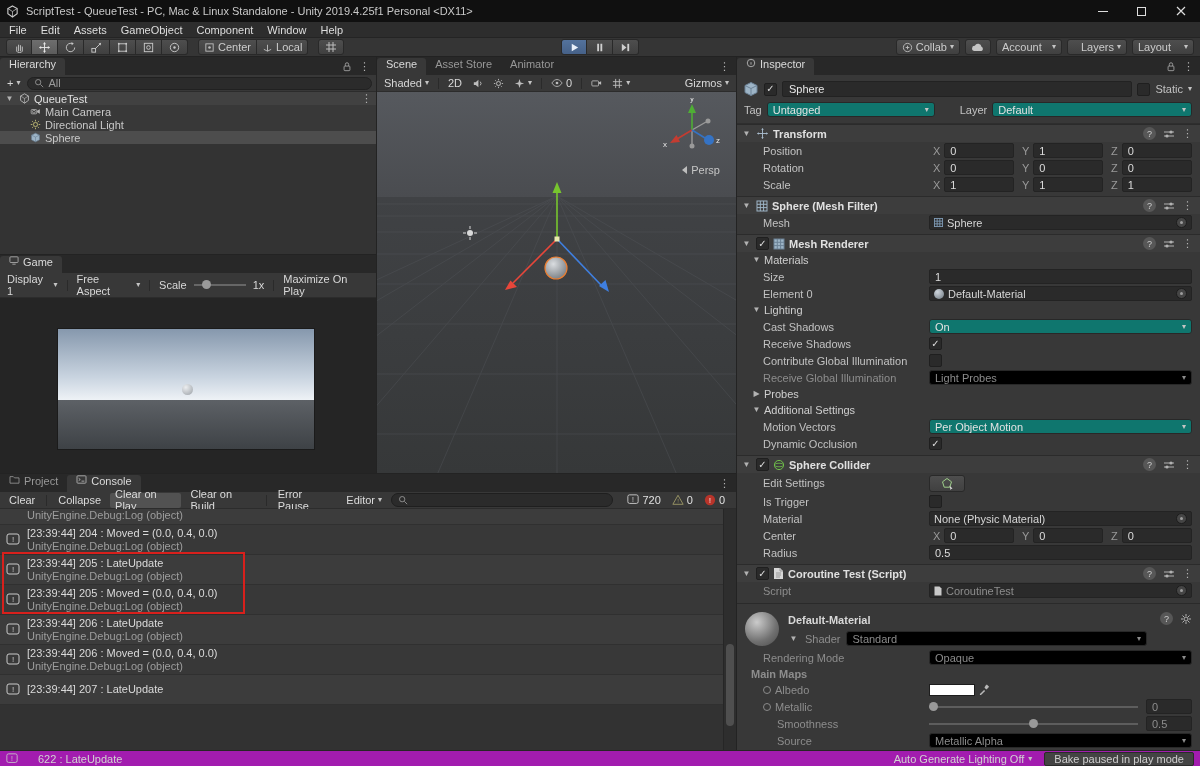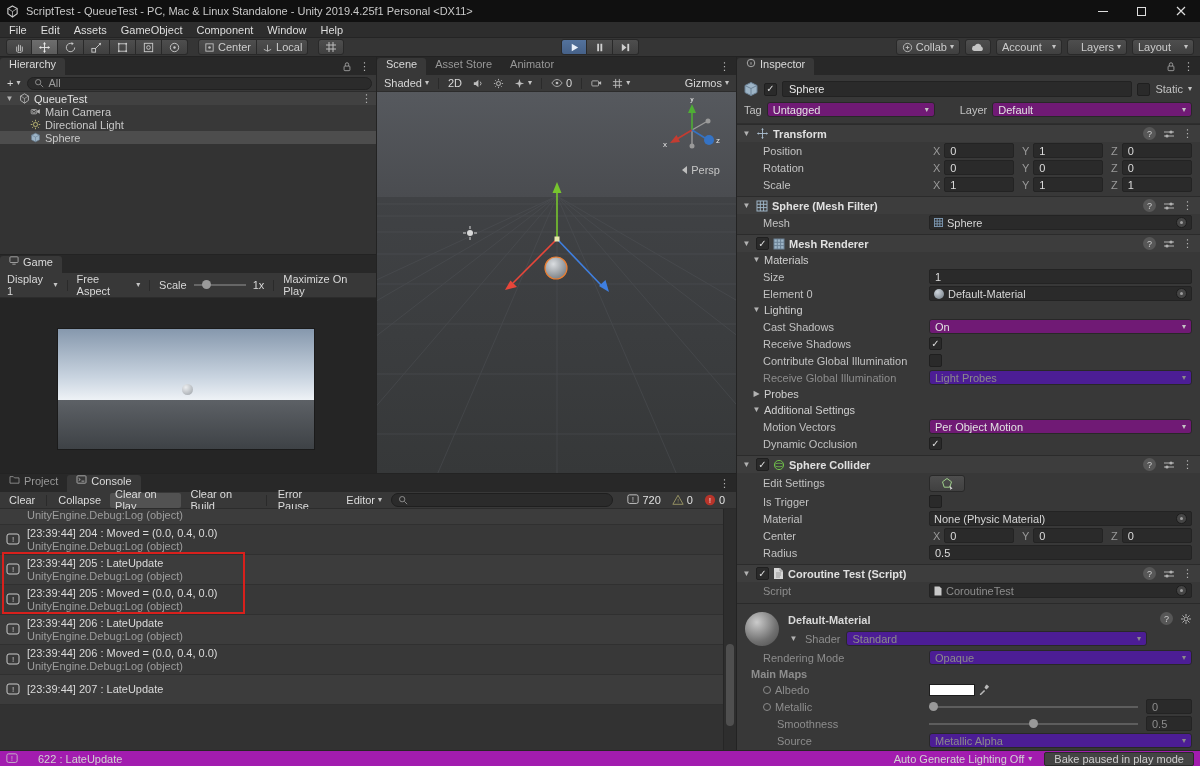--- a/index.html
+++ b/index.html
@@ -84,23 +84,23 @@
 .red-box{position:absolute;left:2px;top:43px;width:243px;height:62px;border:2px solid #d8201c;pointer-events:none}
 .vsb{position:absolute;right:0;top:0;bottom:0;width:13px;background:#2e2e2e;border-left:1px solid #262626}
 .vsb-thumb{position:absolute;left:2px;right:2px;top:56%;height:34%;background:#4f4f4f;border-radius:4px}
 
 .insp-body{flex:1;overflow:hidden}
 .ihead{padding:5px 8px 5px 6px;border-bottom:1px solid #2e2e2e}
 .ihead .r1{display:flex;align-items:center;gap:5px;height:18px}
 .ihead .r2{display:flex;align-items:center;gap:5px;height:17px;margin-top:3px;padding-left:1px}
 .name-field{flex:1;height:16px;background:#2a2a2a;border:1px solid #222;border-radius:2px;display:flex;align-items:center;padding:0 6px;color:#e8e8e8}
 .minor{color:#c2c2c2}
-.dd{height:15px;background:#701a75;border:1px solid #282828;border-radius:3px;display:flex;align-items:center;padding:0 5px;gap:4px;color:#e2e2e2;min-width:0}
+.dd{height:15px;background:#0f766e;border:1px solid #282828;border-radius:3px;display:flex;align-items:center;padding:0 5px;gap:4px;color:#e2e2e2;min-width:0}
 .ddv{flex:1;overflow:hidden;white-space:nowrap}
-.dd.dis{background:#4c1d95;color:#8b8b8b}
+.dd.dis{background:#000000;color:#8b8b8b}
 .dd.dis .caret{color:#8b8b8b}
 .comp-header{height:18px;display:flex;align-items:center;gap:4px;padding:0 7px 0 4px;border-top:1px solid #2b2b2b;background:#3d3d3d}
 .ctitle{font-weight:bold;color:#e0e0e0;white-space:nowrap}
 .hdr-right{margin-left:auto;display:flex;align-items:center;gap:7px}
 .help{width:13px;height:13px;border-radius:50%;background:#575757;color:#cfcfcf;font-size:9px;display:flex;align-items:center;justify-content:center}
 .irow{display:flex;align-items:center;height:17px;padding-right:8px}
 .ilabel{flex:0 0 192px;padding-left:26px;color:#c2c2c2;white-space:nowrap;overflow:hidden}
 .ictrl{flex:1;display:flex;align-items:center;gap:4px;min-width:0}
 .vec{flex:1;display:flex;align-items:center;gap:2px}
 .axis{color:#9a9a9a;margin:0 2px 0 4px}

